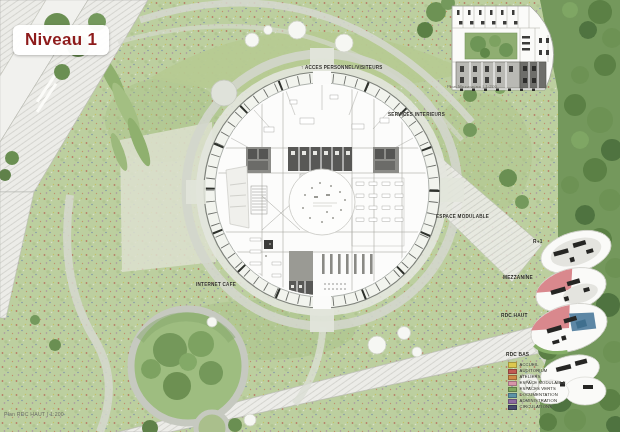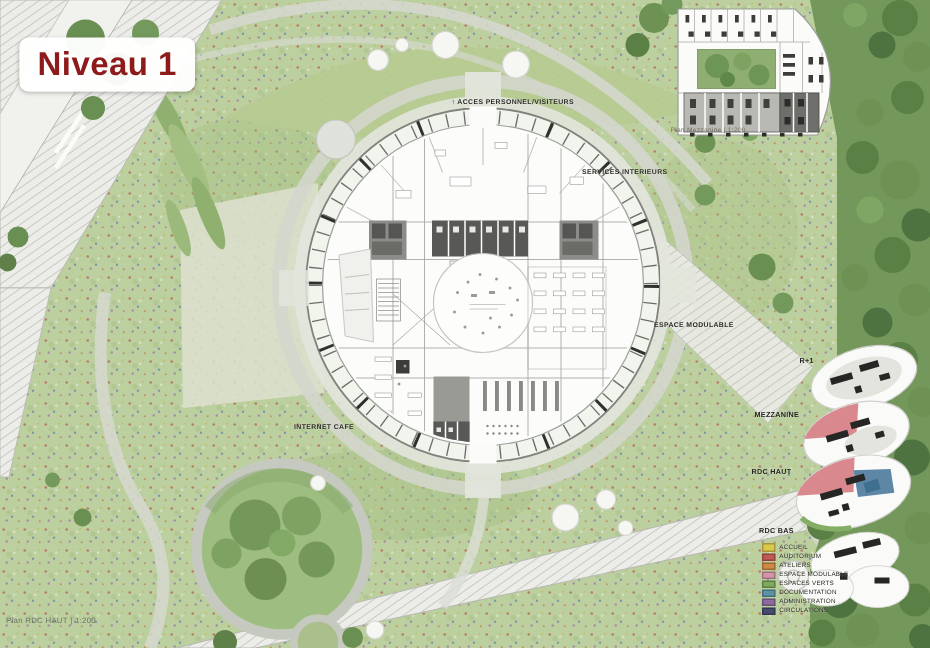--- a/index.html
+++ b/index.html
@@ -2,21 +2,21 @@
 <html><head>
 <meta charset="utf-8">
 <style>
   html,body{margin:0;padding:0;background:#fff;}
   #canvas{position:relative;width:620px;height:432px;overflow:hidden;
           font-family:"Liberation Sans",sans-serif;background:#bccf9f;}
   #canvas svg{position:absolute;left:0;top:0;}
   .ovl{position:absolute;white-space:nowrap;}
   .title-badge{left:13px;top:25px;background:rgba(255,255,255,.96);border-radius:6px;
     padding:5px 12px;box-shadow:0 1px 3px rgba(0,0,0,.25);
-    font-size:22px;font-weight:bold;color:#8e1b1b;letter-spacing:.3px;}
+    font-size:17px;font-weight:bold;color:#8e1b1b;letter-spacing:.3px;}
   .plan-label{font-size:4.6px;font-weight:bold;color:#2c2c26;letter-spacing:.25px;
     text-shadow:0 0 1px rgba(255,255,255,.55);}
   .caption{font-size:5.2px;color:#6e6e66;letter-spacing:.2px;}
   .lvl-label{font-size:4.8px;font-weight:bold;color:#25251f;letter-spacing:.2px;
     text-shadow:0 0 1px rgba(255,255,255,.5);}
   .legend{left:508px;top:363px;width:90px;}
   .legend-row{display:flex;align-items:center;margin-bottom:1.6px;height:4.4px;}
   .legend-swatch{width:7px;height:3.6px;margin-right:2.5px;border:.3px solid rgba(0,0,0,.25);flex:0 0 auto;}
   .legend-label{font-size:4.2px;color:#26261f;letter-spacing:.15px;line-height:4.4px;
     text-shadow:0 0 1px rgba(255,255,255,.6);}

